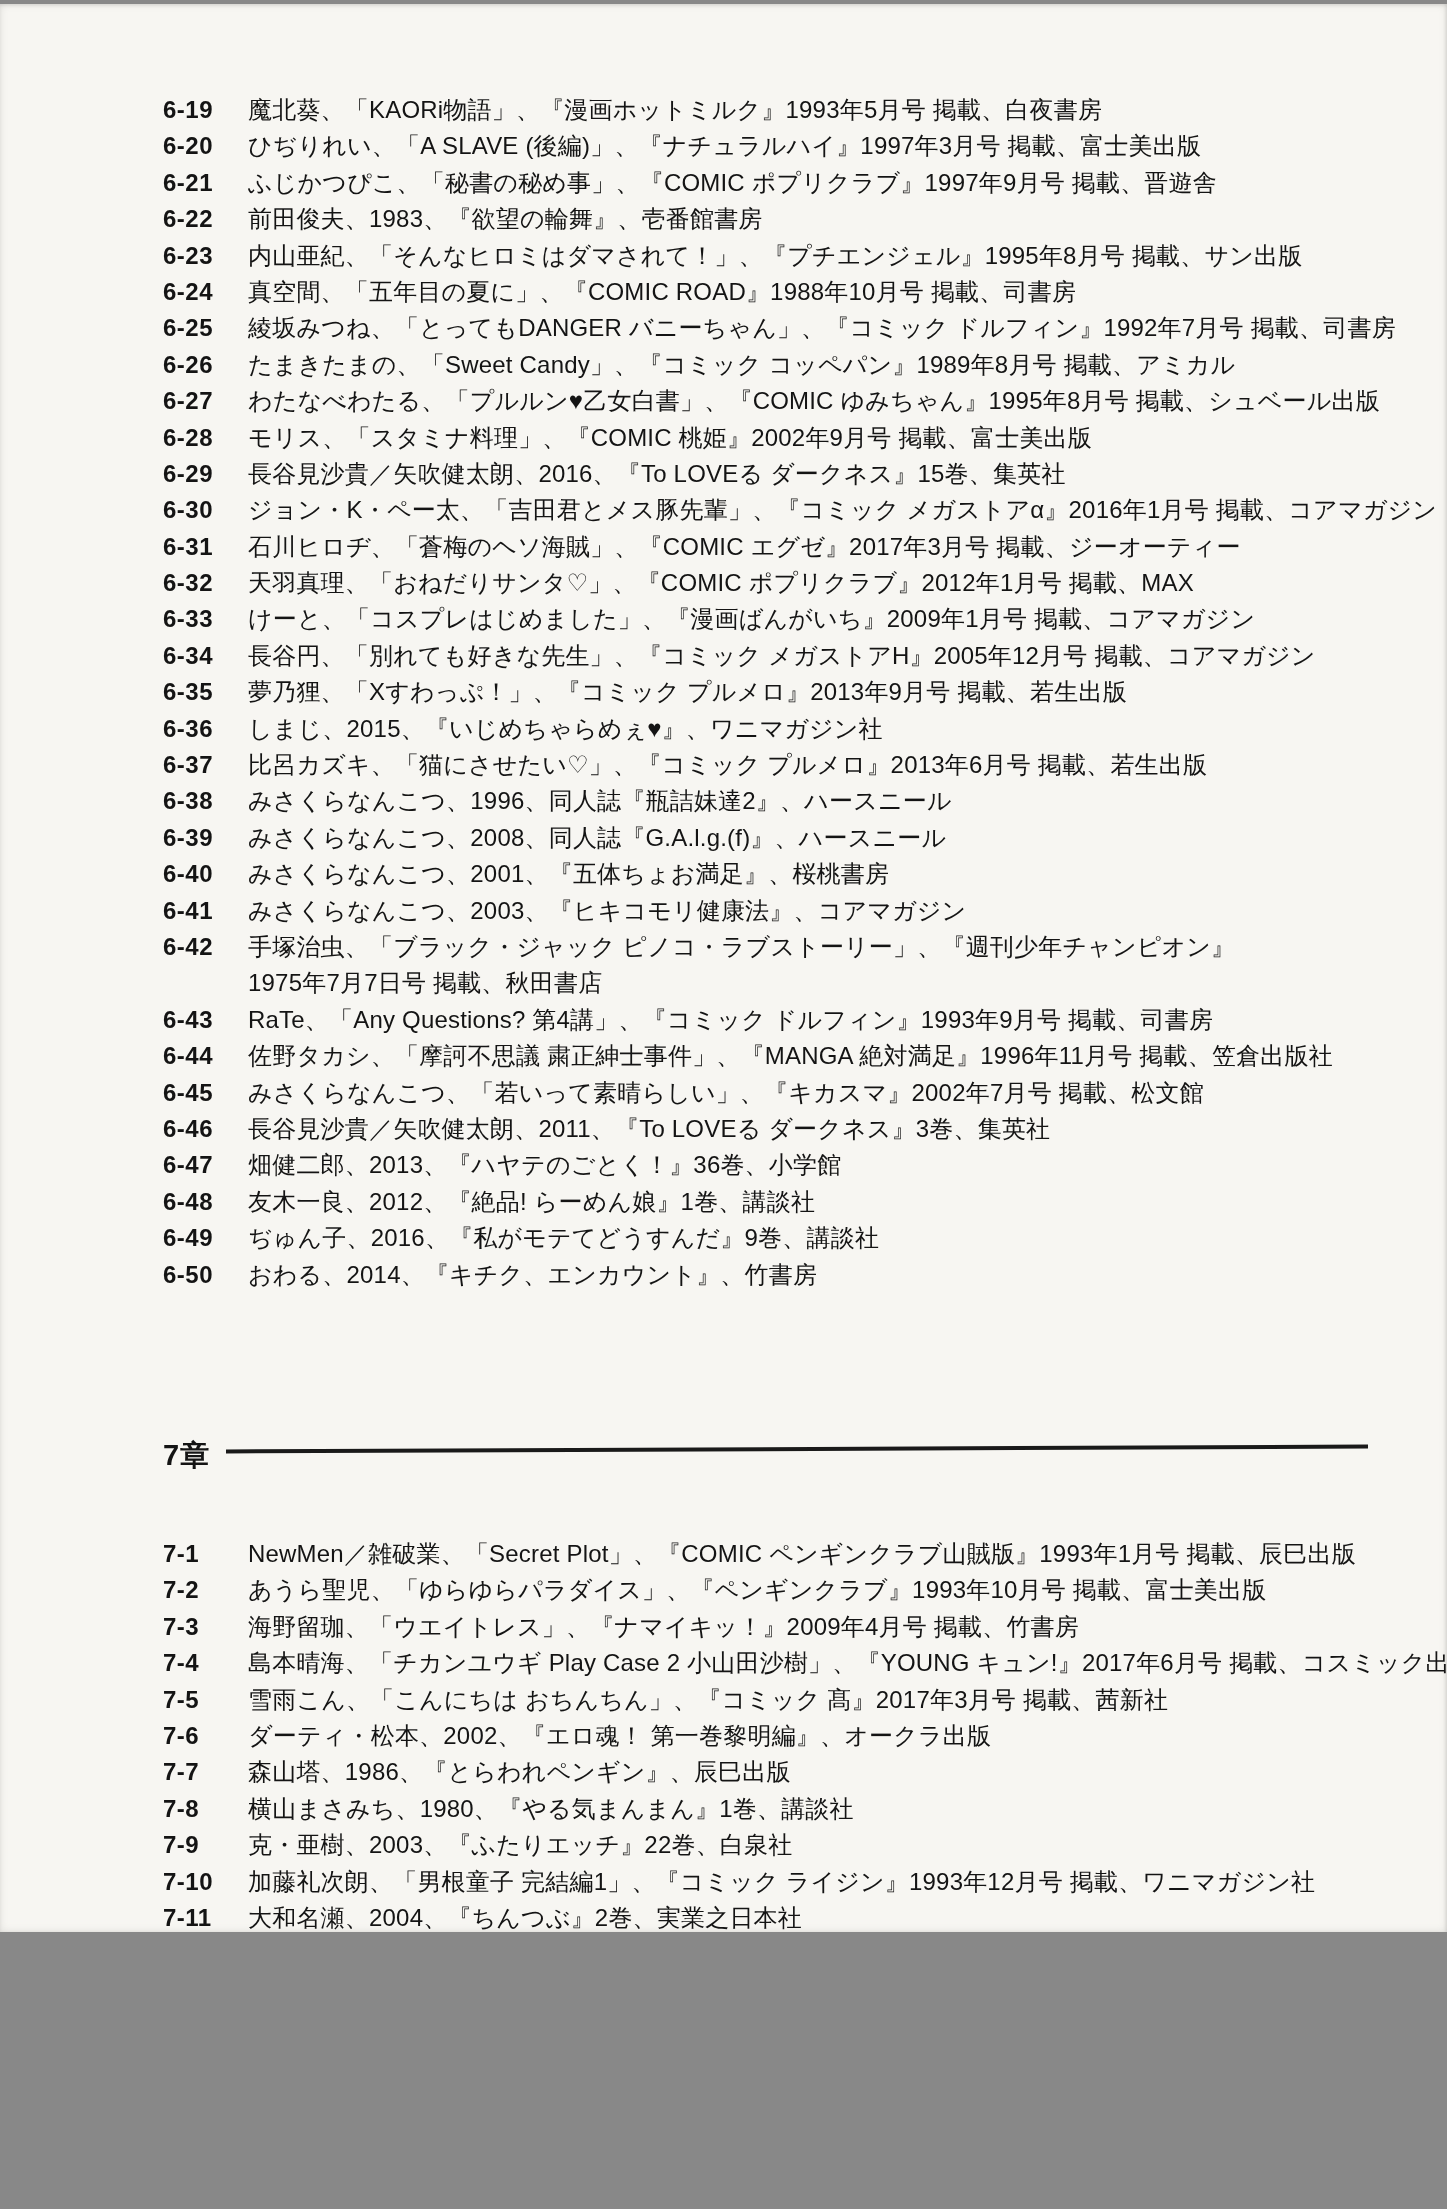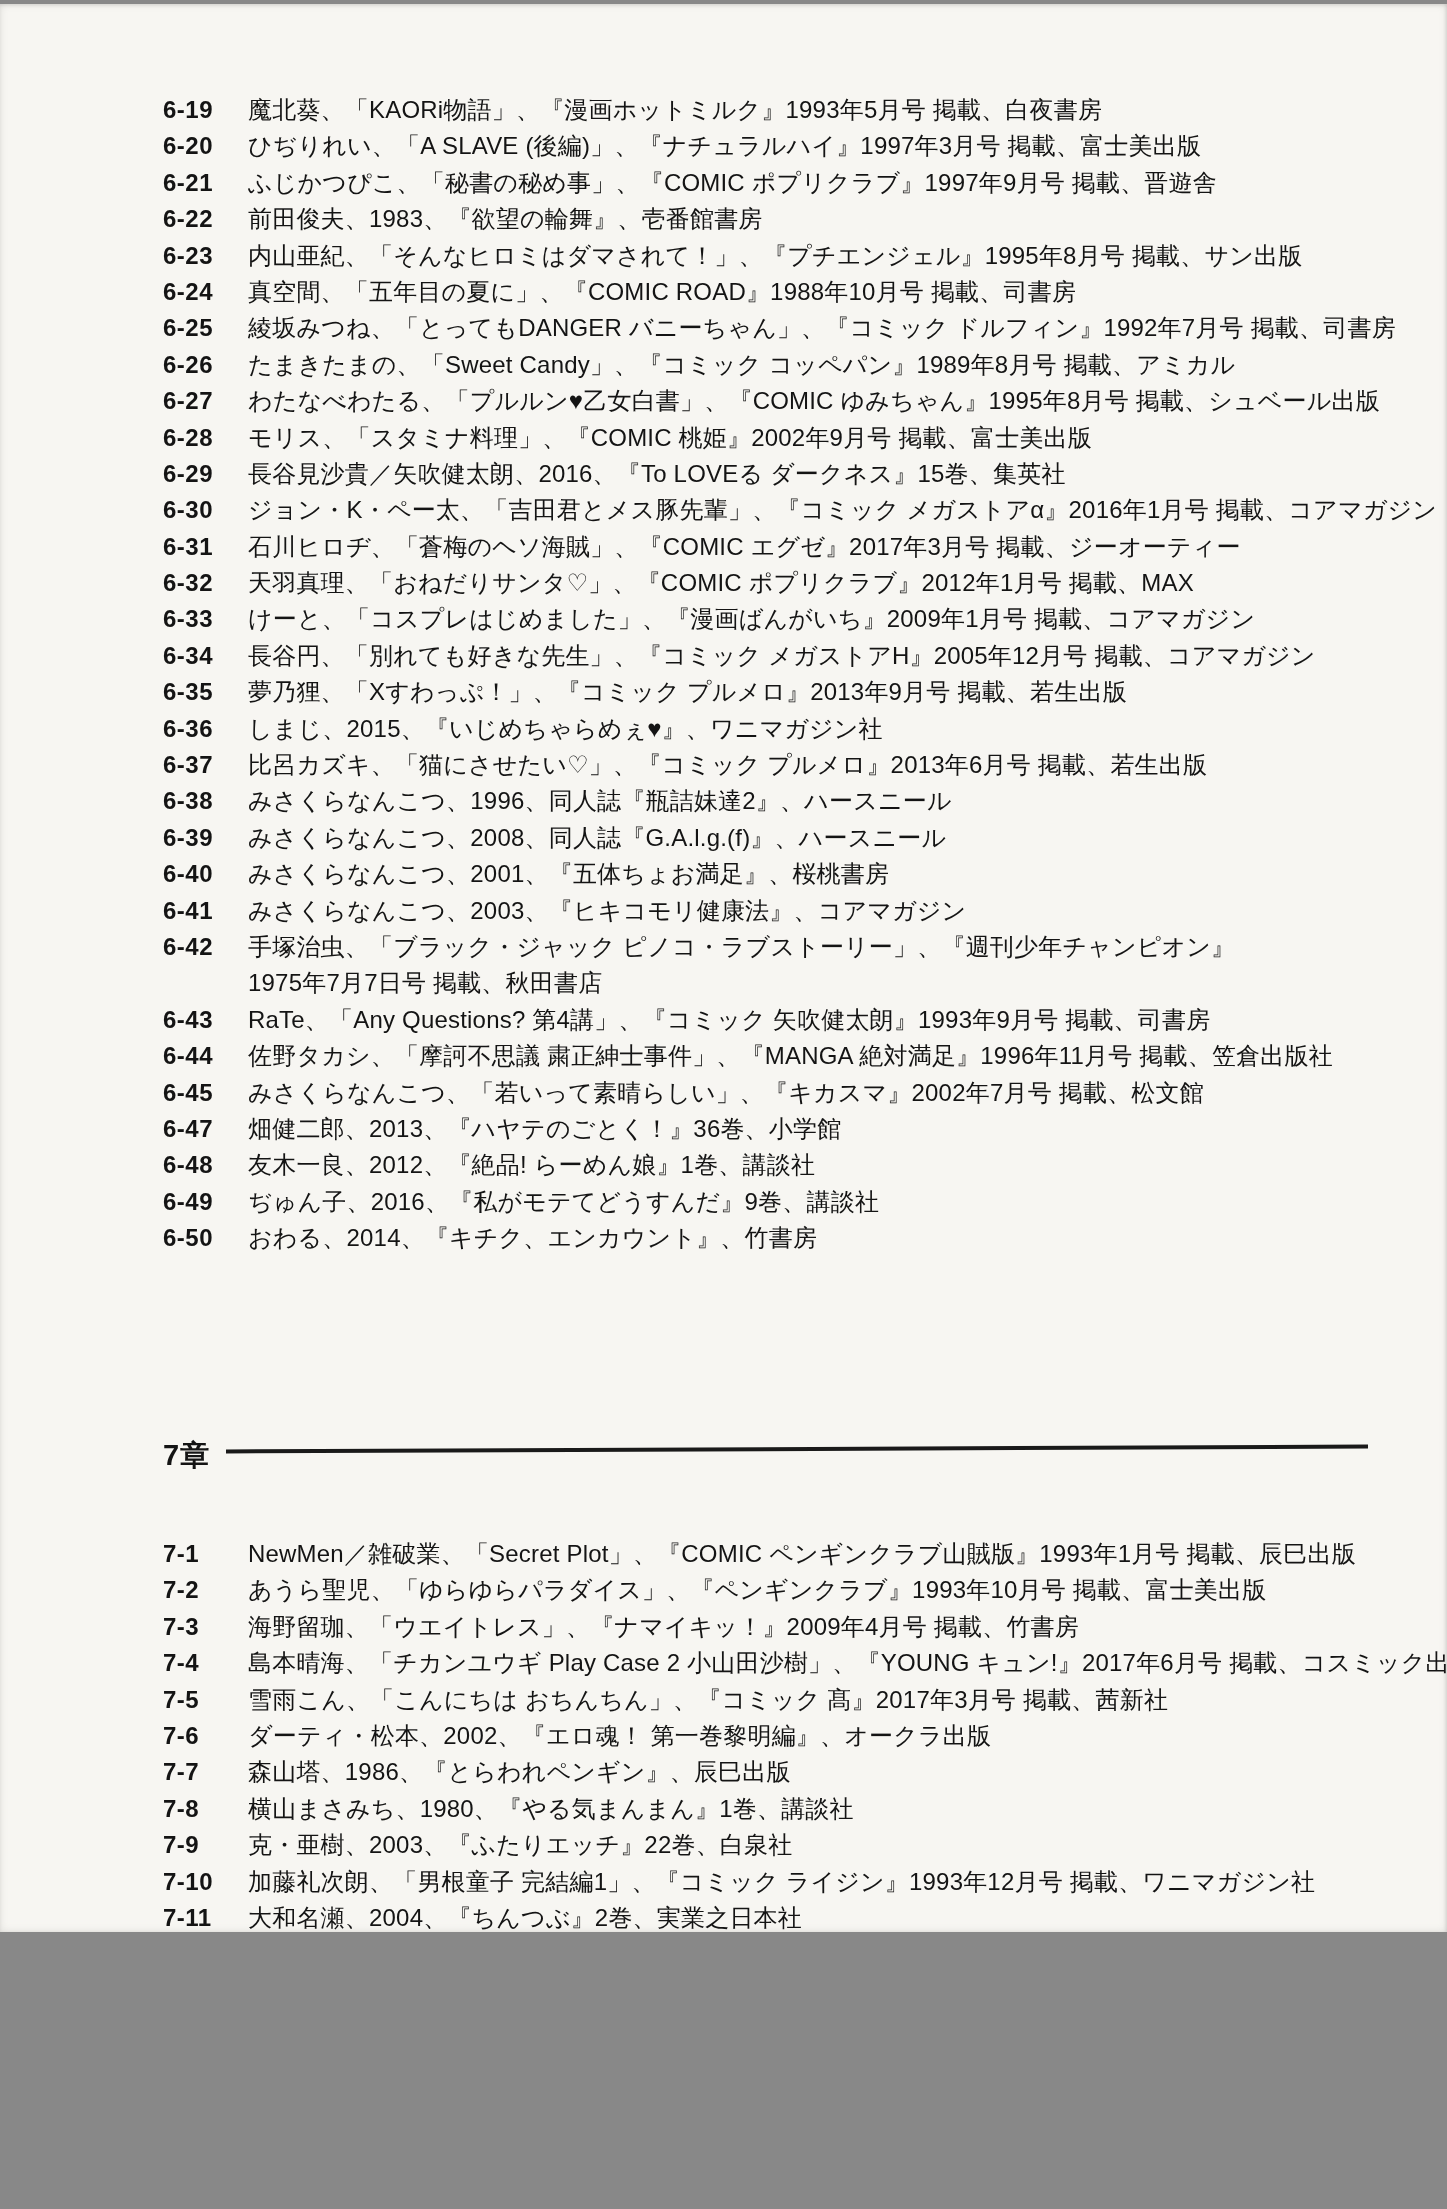--- a/index.html
+++ b/index.html
@@ -200,33 +200,37 @@
     <span class="entry-text">手塚治虫、「ブラック・ジャック ピノコ・ラブストーリー」、『週刊少年チャンピオン』</span>
   </div>
 
   <div class="entry">
     <span class="entry-id"></span>
     <span class="entry-text">1975年7月7日号 掲載、秋田書店</span>
   </div>
 
   <div class="entry">
     <span class="entry-id">6-43</span>
-    <span class="entry-text">RaTe、「Any Questions? 第4講」、『コミック 矢吹健太朗』1993年9月号 掲載、司書房</span>
+    <span class="entry-text">RaTe、「Any Questions? 第4講」、『コミック ドルフィン』1993年9月号 掲載、司書房</span>
   </div>
 
   <div class="entry">
     <span class="entry-id">6-44</span>
     <span class="entry-text">佐野タカシ、「摩訶不思議 粛正紳士事件」、『MANGA 絶対満足』1996年11月号 掲載、笠倉出版社</span>
   </div>
 
   <div class="entry">
     <span class="entry-id">6-45</span>
     <span class="entry-text">みさくらなんこつ、「若いって素晴らしい」、『キカスマ』2002年7月号 掲載、松文館</span>
   </div>
 
+  <div class="entry">
+    <span class="entry-id">6-46</span>
+    <span class="entry-text">長谷見沙貴／矢吹健太朗、2011、『To LOVEる ダークネス』3巻、集英社</span>
+  </div>
 
   <div class="entry">
     <span class="entry-id">6-47</span>
     <span class="entry-text">畑健二郎、2013、『ハヤテのごとく！』36巻、小学館</span>
   </div>
 
   <div class="entry">
     <span class="entry-id">6-48</span>
     <span class="entry-text">友木一良、2012、『絶品! らーめん娘』1巻、講談社</span>
   </div>

